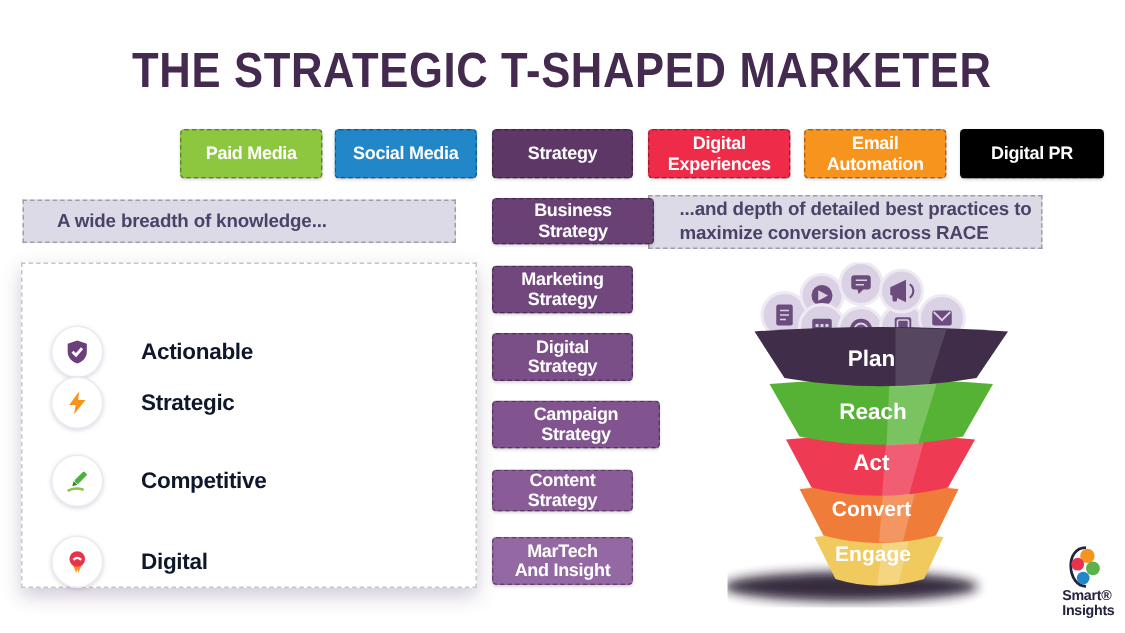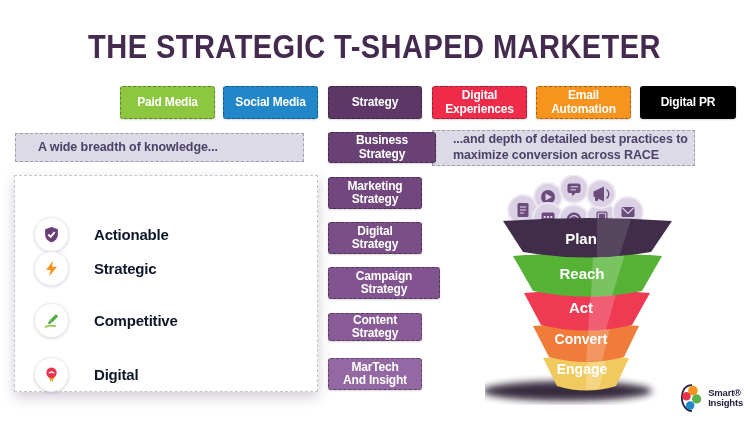--- a/index.html
+++ b/index.html
@@ -28,21 +28,21 @@
   .panel-header span{font-size:15px;font-weight:bold;color:#45254d;white-space:nowrap;
          transform:scaleX(.78);transform-origin:center;}
   .item{position:absolute;left:19px;height:34px;display:flex;align-items:center;}
   .item .circ{width:33px;height:33px;border-radius:50%;background:#fff;border:1px solid #eceaf1;
          box-shadow:0 1px 3px rgba(120,100,140,.25);display:flex;align-items:center;justify-content:center;}
   .item .lbl{margin-left:25px;font-size:15px;font-weight:bold;color:#0f172a;letter-spacing:-.2px;}
   
   #funnel{position:absolute;left:485px;top:175px;width:210px;height:230px;}
   .funnel-label{font-family:"Liberation Sans",sans-serif;font-weight:bold;fill:#ffffff;}
   
-  .logo{position:absolute;right:7px;bottom:9px;display:flex;align-items:center;}
+  .logo{position:absolute;right:7px;bottom:9px;display:flex;align-items:center;flex-direction:column;}
   .logo-text{margin-left:4px;font-size:9.5px;font-weight:bold;color:#23223f;line-height:1.05;
              letter-spacing:-.2px;}
 </style>
 </head>
 <body>
 
 <div id="stage">
 
   <div class="title-wrap">
     <span class="title">THE STRATEGIC T-SHAPED MARKETER</span>

